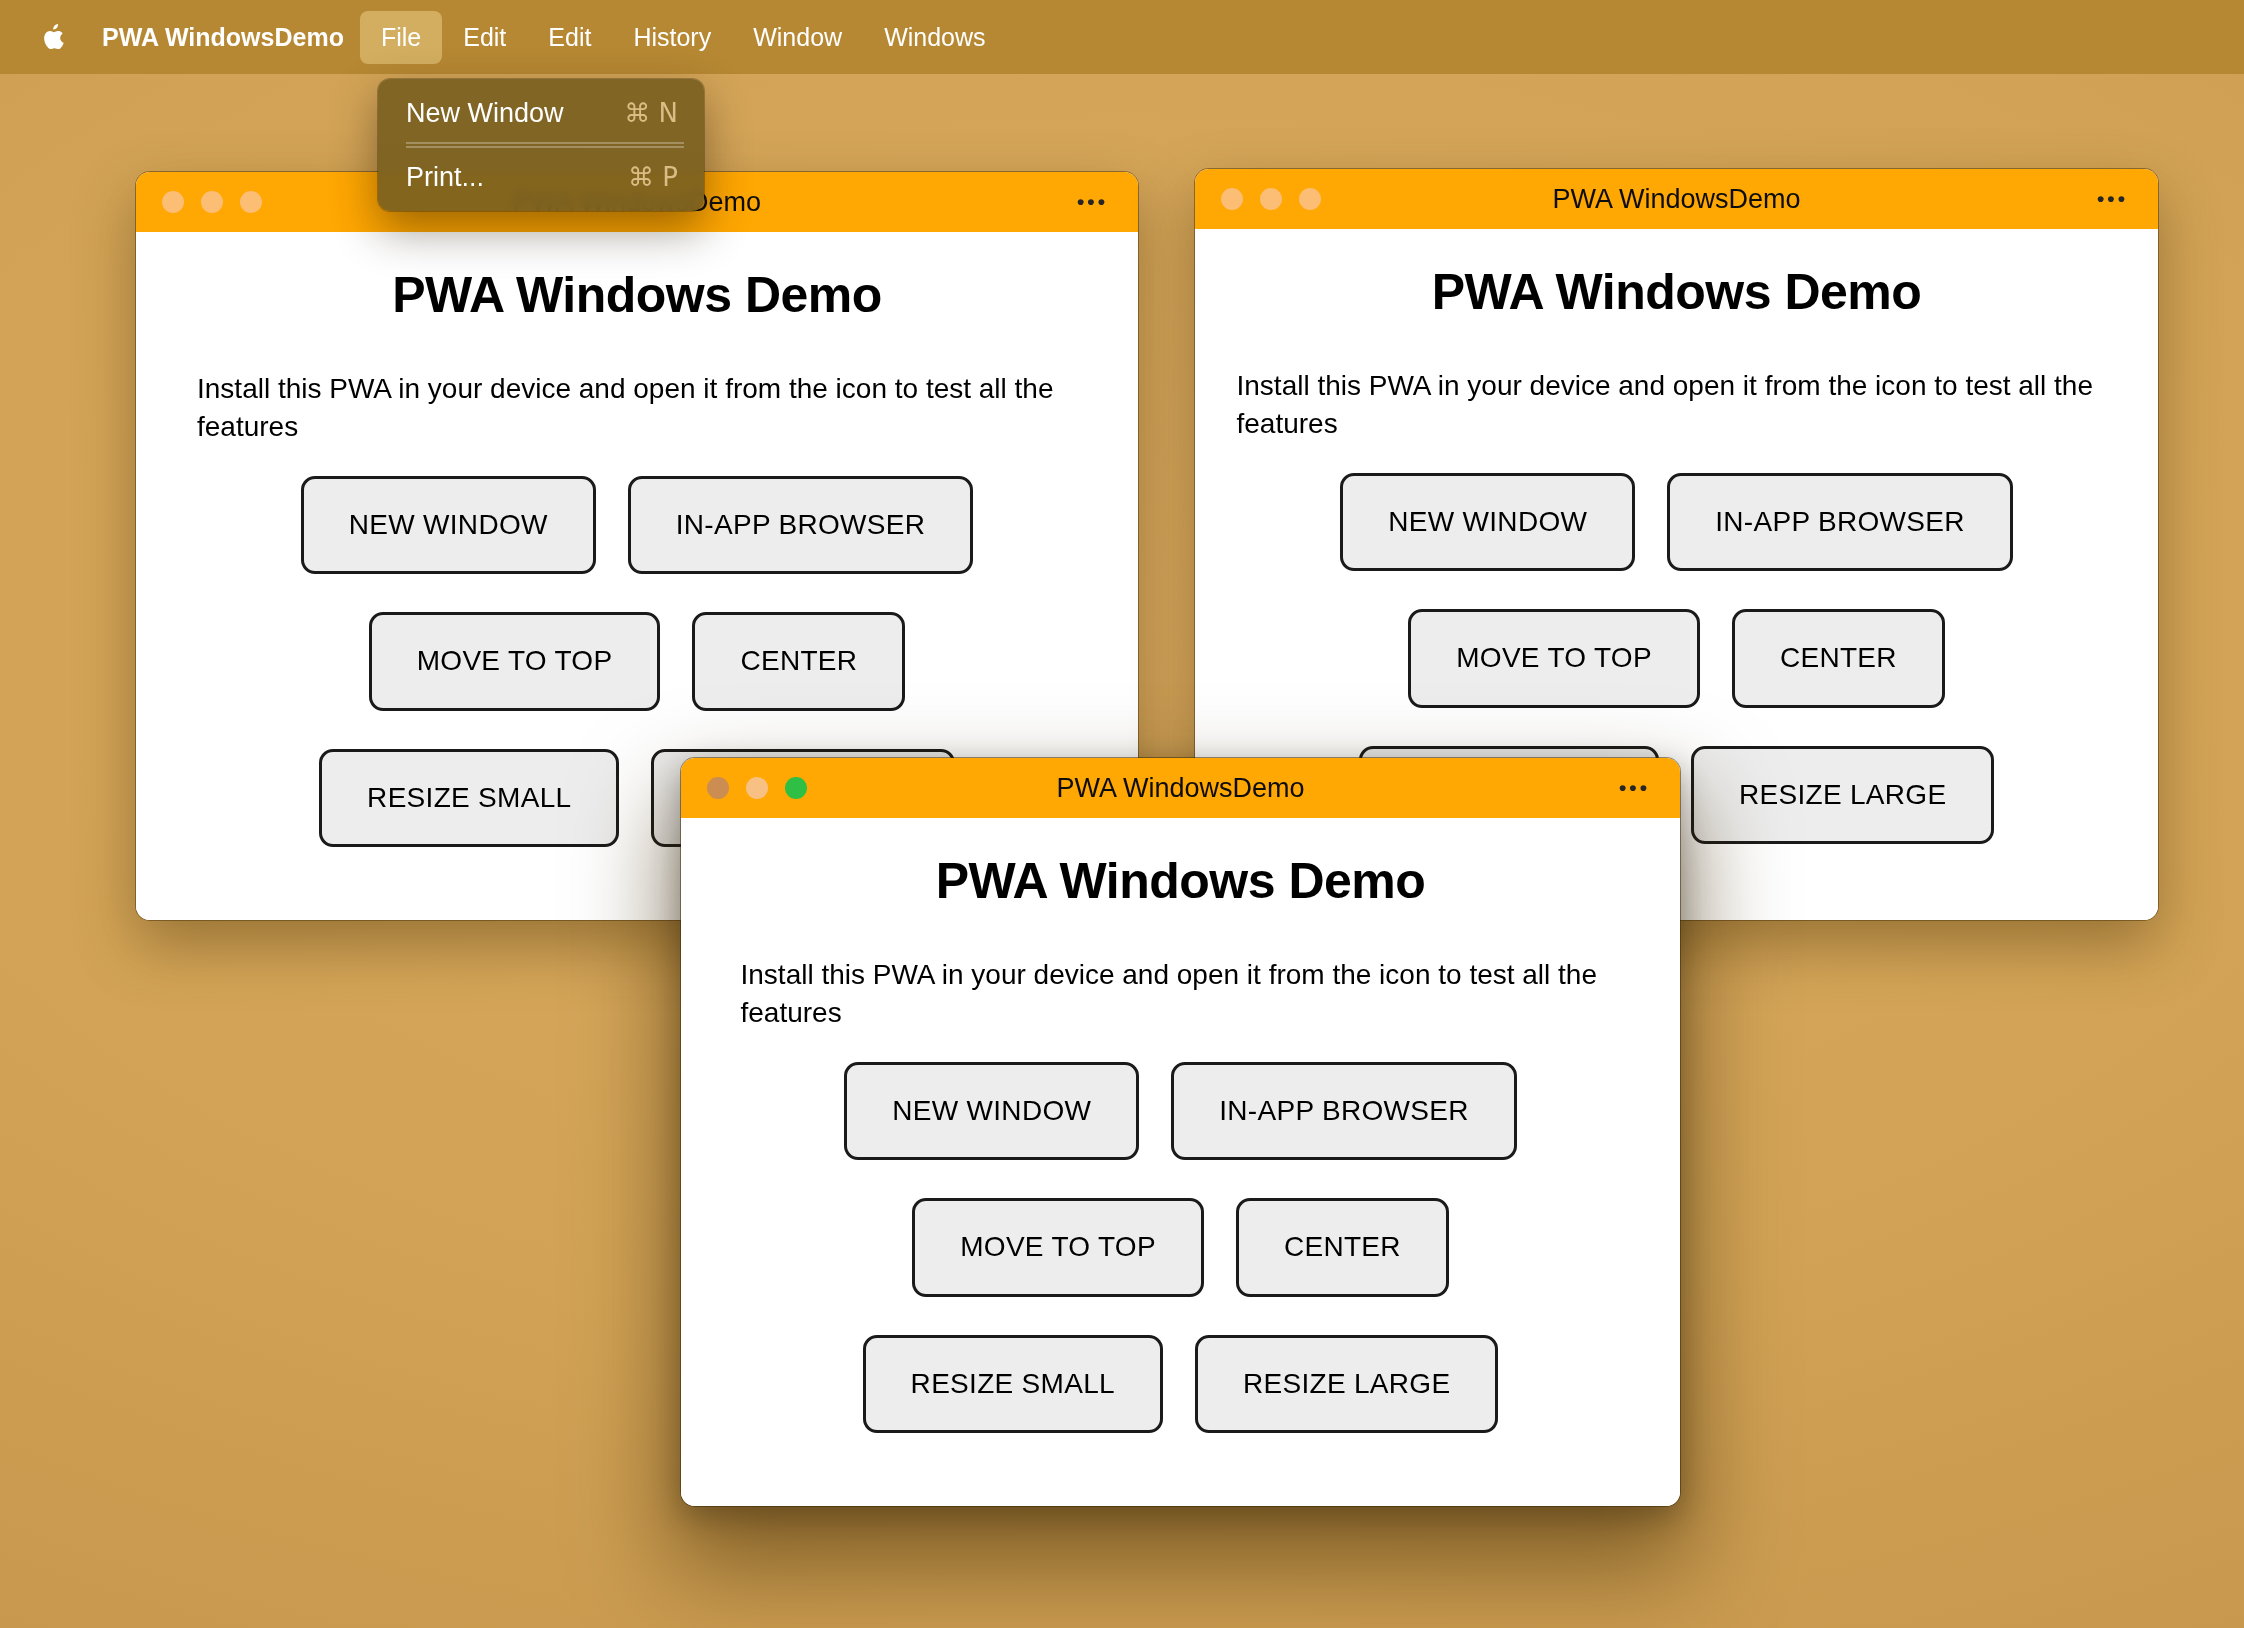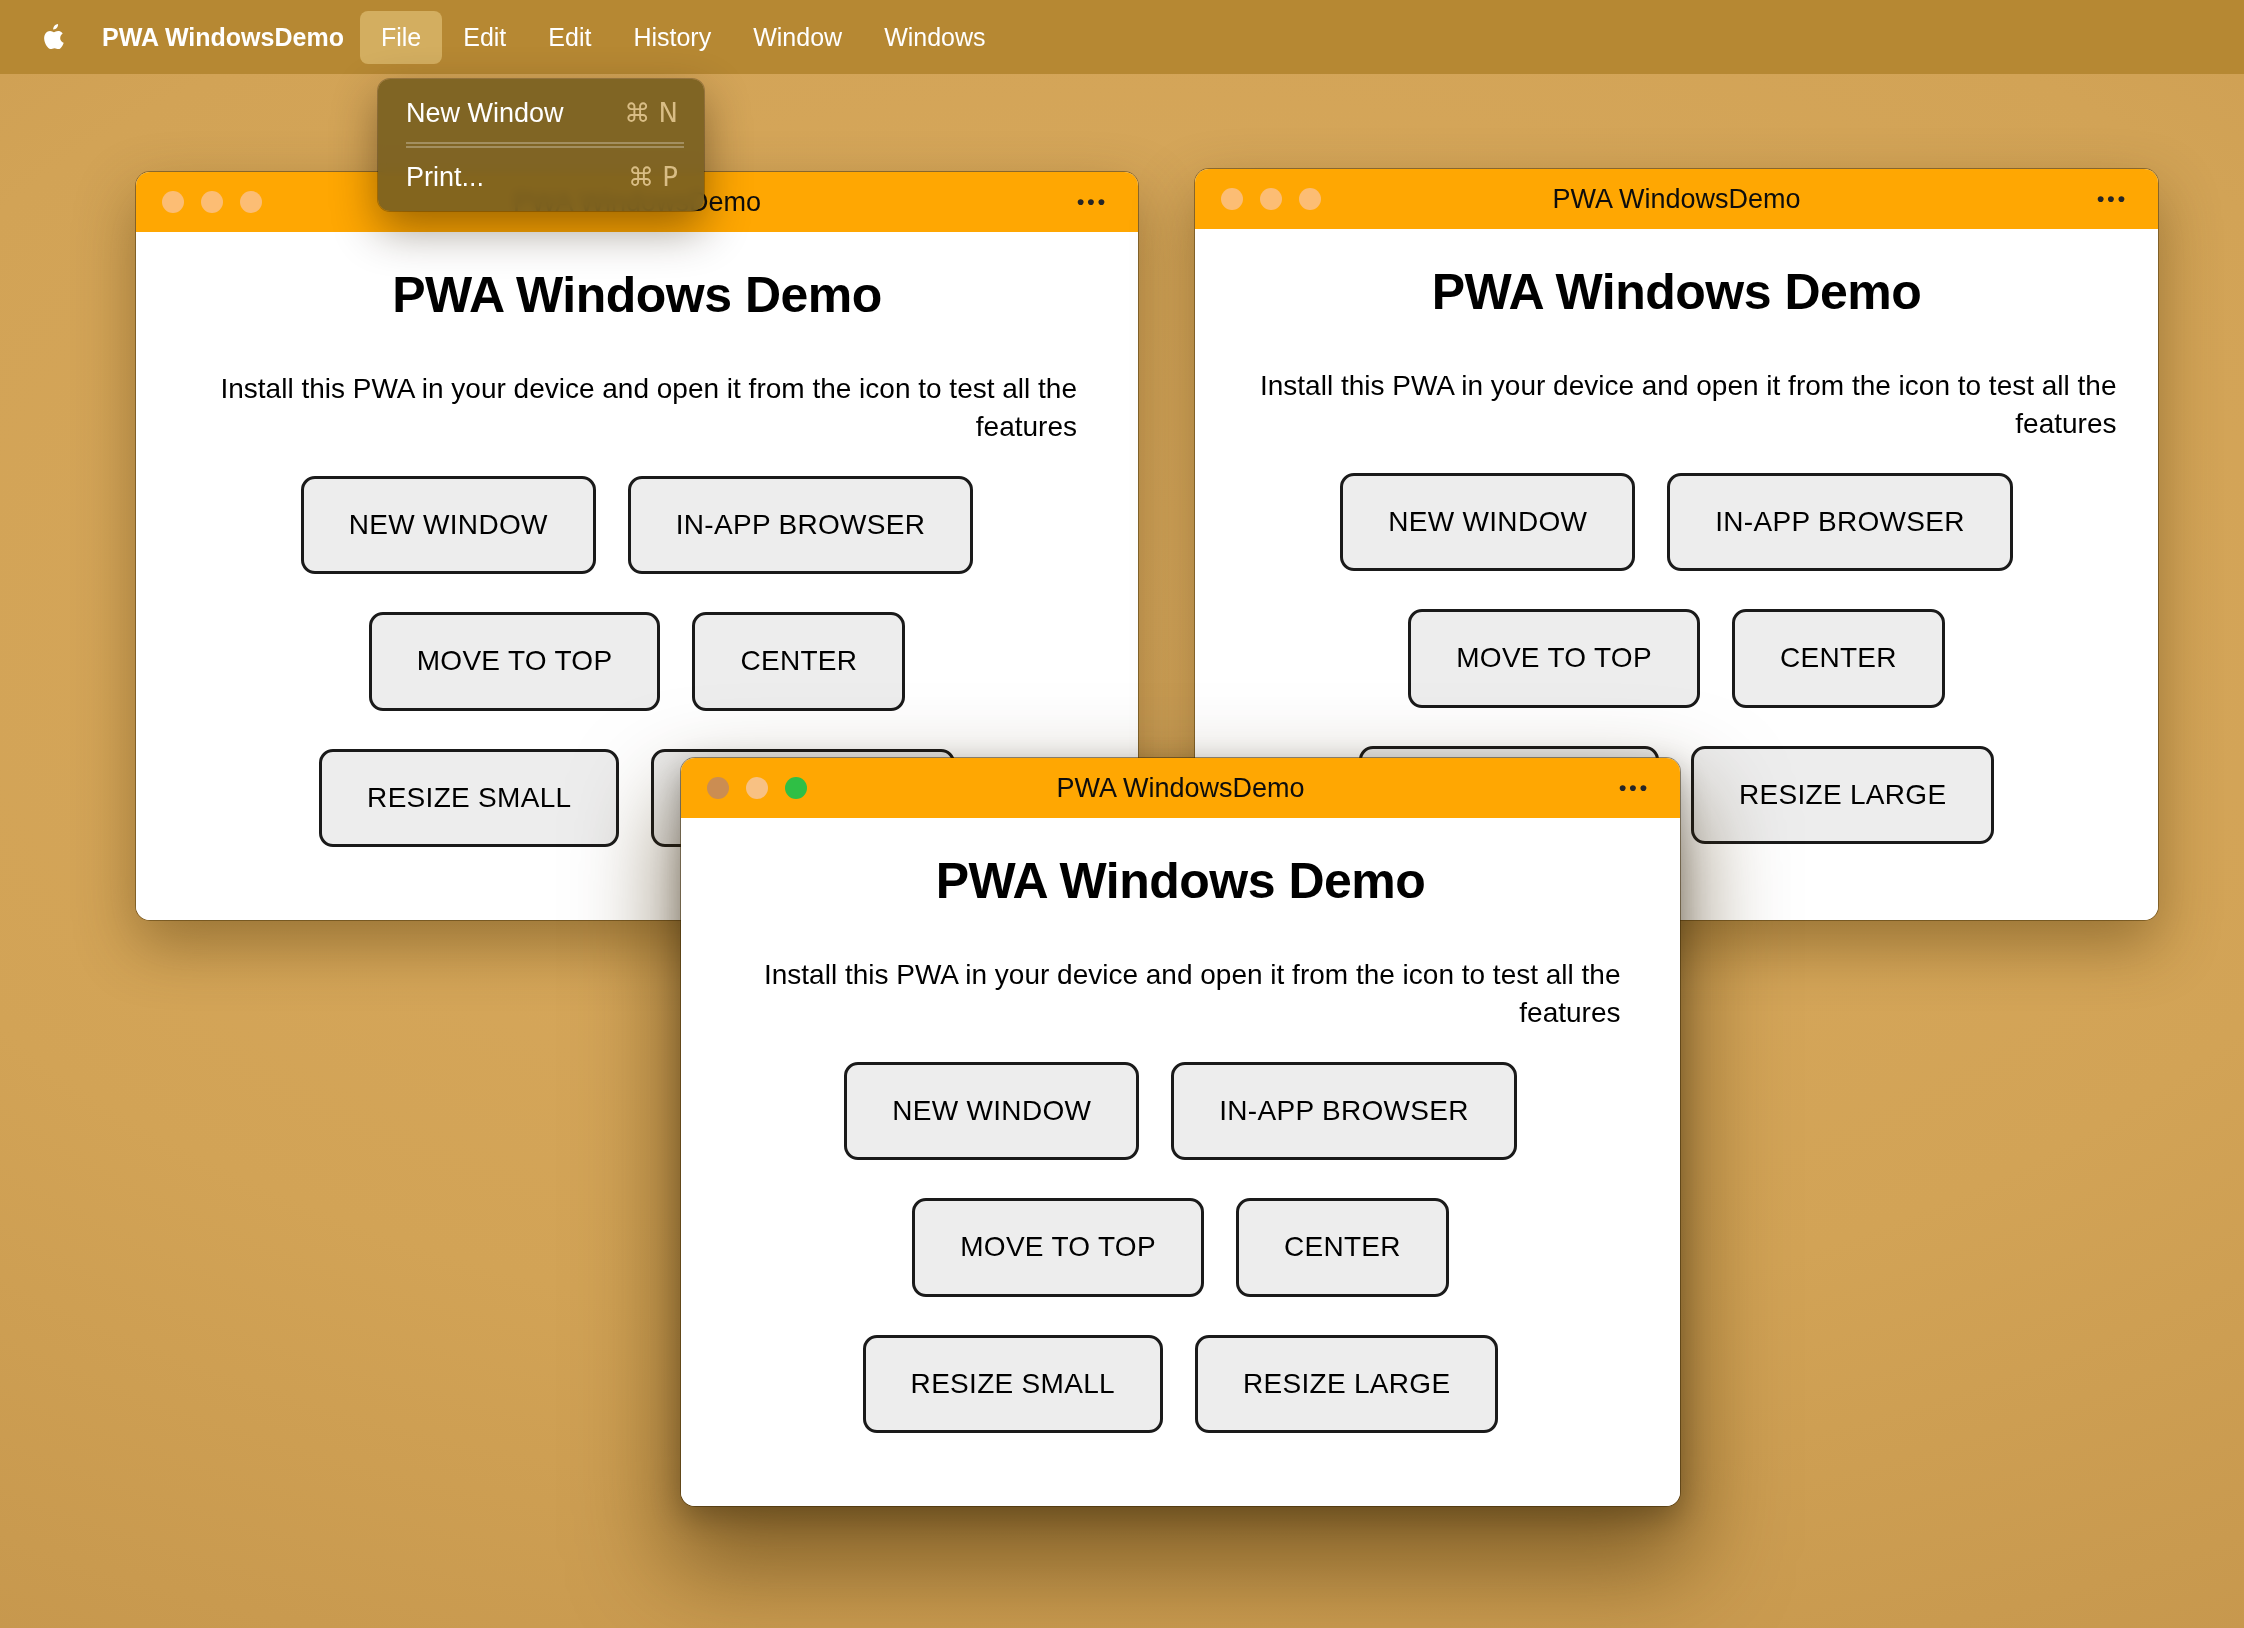--- a/index.html
+++ b/index.html
@@ -81,21 +81,21 @@
   }
 
   .content{
     height:calc(100% - 60px);background:#fff;border-radius:0 0 14px 14px;
     overflow:hidden;text-align:center;
   }
   .content h1{
     margin:34px 0 0;font-size:50px;font-weight:bold;letter-spacing:-0.5px;color:#000;
   }
   .content p{
-    width:880px;margin:46px auto 0;text-align:right;
+    width:880px;margin:46px auto 0;text-align:left;
     font-size:28px;line-height:1.36;color:#000;
   }
   .rows{margin-top:30px;display:flex;flex-direction:column;gap:38px;align-items:center;}
   .brow{display:flex;gap:32px;justify-content:center;}
   .abtn{
     font-family:"Liberation Sans",sans-serif;
     font-size:28px;letter-spacing:0.3px;line-height:1.15;color:#000;
     padding:30px 45px;background:var(--btn-bg);
     border:3px solid var(--btn-border);border-radius:14px;
     cursor:pointer;white-space:nowrap;

